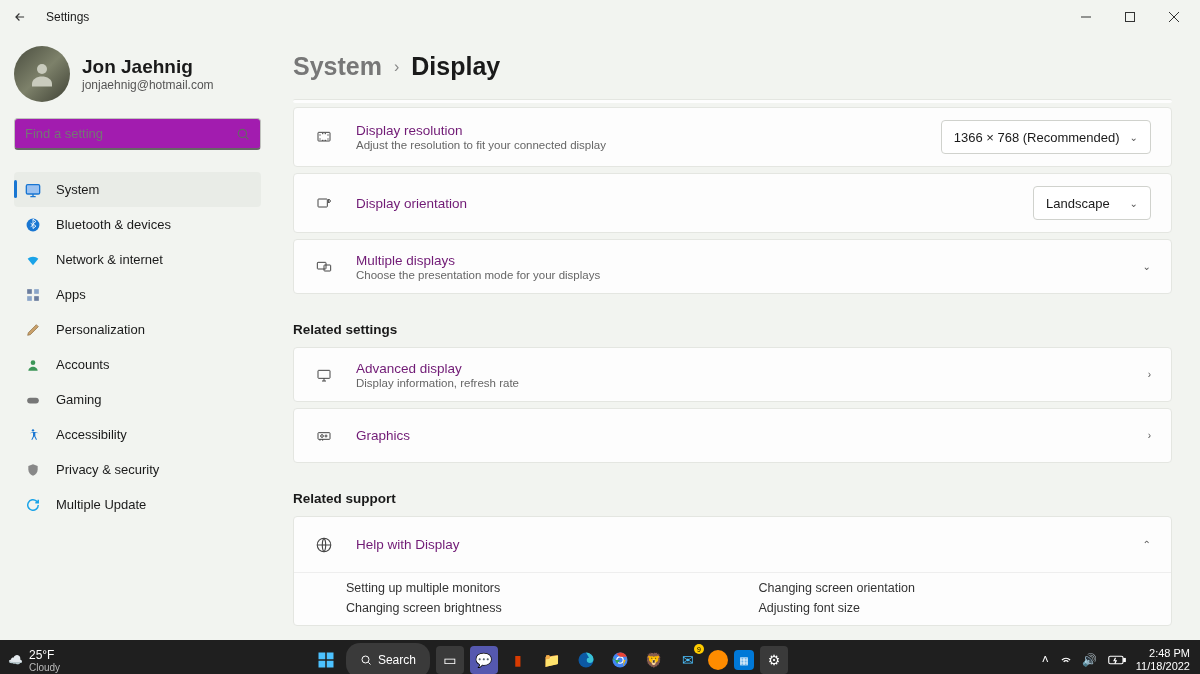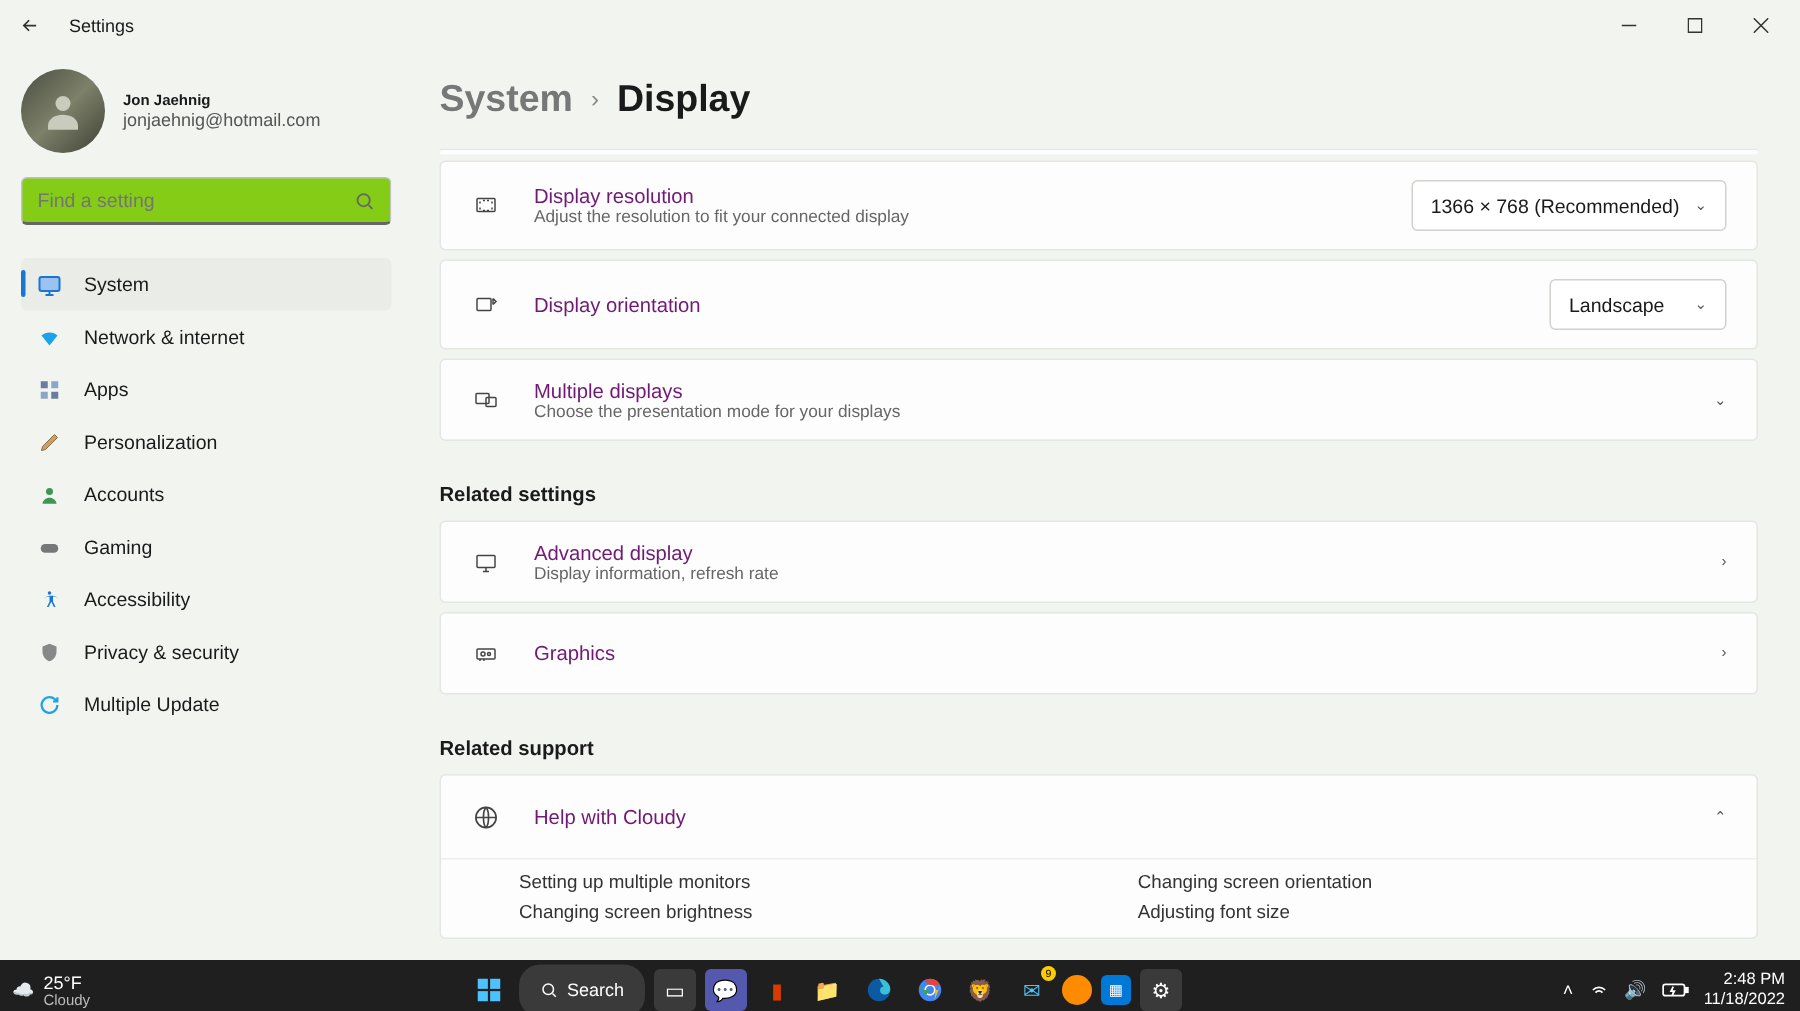--- a/index.html
+++ b/index.html
@@ -9,23 +9,23 @@
   .back-btn { width: 32px; height: 32px; display:flex; align-items:center; justify-content:center; color:#333; }
   .title-label { font-size: 12px; margin-left: 10px; }
   .spacer { flex: 1; }
   .win-controls { display:flex; }
   .win-btn { width: 44px; height: 32px; display:flex; align-items:center; justify-content:center; color:#333; }
   .win-btn svg { width:10px; height:10px; }
   .body { display:flex; flex:1; overflow:hidden; }
   .sidebar { width: 275px; padding: 12px 14px 0 14px; display:flex; flex-direction:column; }
   .profile { display:flex; align-items:center; gap:12px; margin-bottom:16px; }
   .avatar { width:56px; height:56px; border-radius:50%; background:linear-gradient(135deg,#4a4d3f 0%,#7d816a 50%,#3e4034 100%); display:flex; align-items:center; justify-content:center; color:#fff; font-size:22px; }
-  .profile-name { font-size:10px; font-weight:600; }
+  .profile-name { font-size:19px; font-weight:600; }
   .profile-email { font-size:12px; color:#555; }
-  .search-box { border:1px solid #c0c2bd; border-bottom:2px solid #666; border-radius:4px; height:32px; display:flex; align-items:center; padding:0 10px; background:#84cc16; }
+  .search-box { border:1px solid #c0c2bd; border-bottom:2px solid #666; border-radius:4px; height:32px; display:flex; align-items:center; padding:0 10px; background:#a21caf; }
   .search-box input { border:0; flex:1; font-size:13px; background:transparent; outline:none; }
   .search-box .icon { color:#666; }
   .nav { margin-top:22px; display:flex; flex-direction:column; gap:0; }
   .nav-item { height:35px; display:flex; align-items:center; border-radius:4px; padding:0 10px; gap:14px; font-size:13px; position:relative; cursor:pointer; }
   .nav-item.active { background:#e9ece7; }
   .nav-item.active::before { content:""; position:absolute; left:0; top:8px; width:3px; height:18px; background:#1976d2; border-radius:2px; }
   .nav-icon { width:18px; height:18px; display:flex; align-items:center; justify-content:center; font-size:14px; }
 
   .main { flex:1; padding:18px 28px 0 18px; overflow-y:auto; }
   .breadcrumb { display:flex; align-items:center; gap:12px; font-size:25px; margin-bottom:18px; }
@@ -117,20 +117,29 @@
         <div class="nav-item active">
           <span class="nav-icon" style="color:#1976d2">
             <svg width="16" height="16" viewBox="0 0 24 24" fill="none" stroke="currentColor" stroke-width="2">
                 <rect x="2" y="4" width="20" height="14" rx="2" fill="#9cc2f0" stroke="#1976d2"></rect>
                 <path d="M8 22h8M12 18v4" stroke="#1976d2"></path>
               </svg>
           </span>
           <span>System</span>
         </div>
         <div class="nav-item">
+          <span class="nav-icon" style="color:#1976d2">
+            <svg width="14" height="14" viewBox="0 0 24 24" fill="#1976d2">
+                <circle cx="12" cy="12" r="11"></circle>
+                <path d="M12 6v12l5-4-5-4 5-4-5-4z M12 12l-4 3M12 12l-4-3" stroke="#fff" stroke-width="1.5" fill="none"></path>
+              </svg>
+          </span>
+          <span>Bluetooth &amp; devices</span>
+        </div>
+        <div class="nav-item">
           <span class="nav-icon" style="color:#1aa3e8">
             <svg width="16" height="16" viewBox="0 0 24 24" fill="currentColor">
                 <path d="M12 20l8-10c-4-4-12-4-16 0l8 10z"></path>
               </svg>
           </span>
           <span>Network &amp; internet</span>
         </div>
         <div class="nav-item">
           <span class="nav-icon">
             <svg width="14" height="14" viewBox="0 0 24 24">
@@ -286,21 +295,21 @@
 
       <div class="expand-card">
         <div class="expand-head">
           <div class="card-icon">
             <svg width="18" height="18" viewBox="0 0 24 24" fill="none" stroke="currentColor" stroke-width="1.5">
                 <circle cx="12" cy="12" r="9"></circle>
                 <path d="M3 12h18M12 3c3 3 3 15 0 18M12 3c-3 3-3 15 0 18"></path>
               </svg>
           </div>
           <div class="card-text">
-            <div class="card-title">Help with Cloudy</div>
+            <div class="card-title">Help with Display</div>
           </div>
           <span class="chev">⌃</span>
         </div>
         <div class="help-links">
           <div class="help-col">
             <span class="help-link">Setting up multiple monitors</span>
             <span class="help-link">Changing screen brightness</span>
           </div>
           <div class="help-col">
             <span class="help-link">Changing screen orientation</span>

